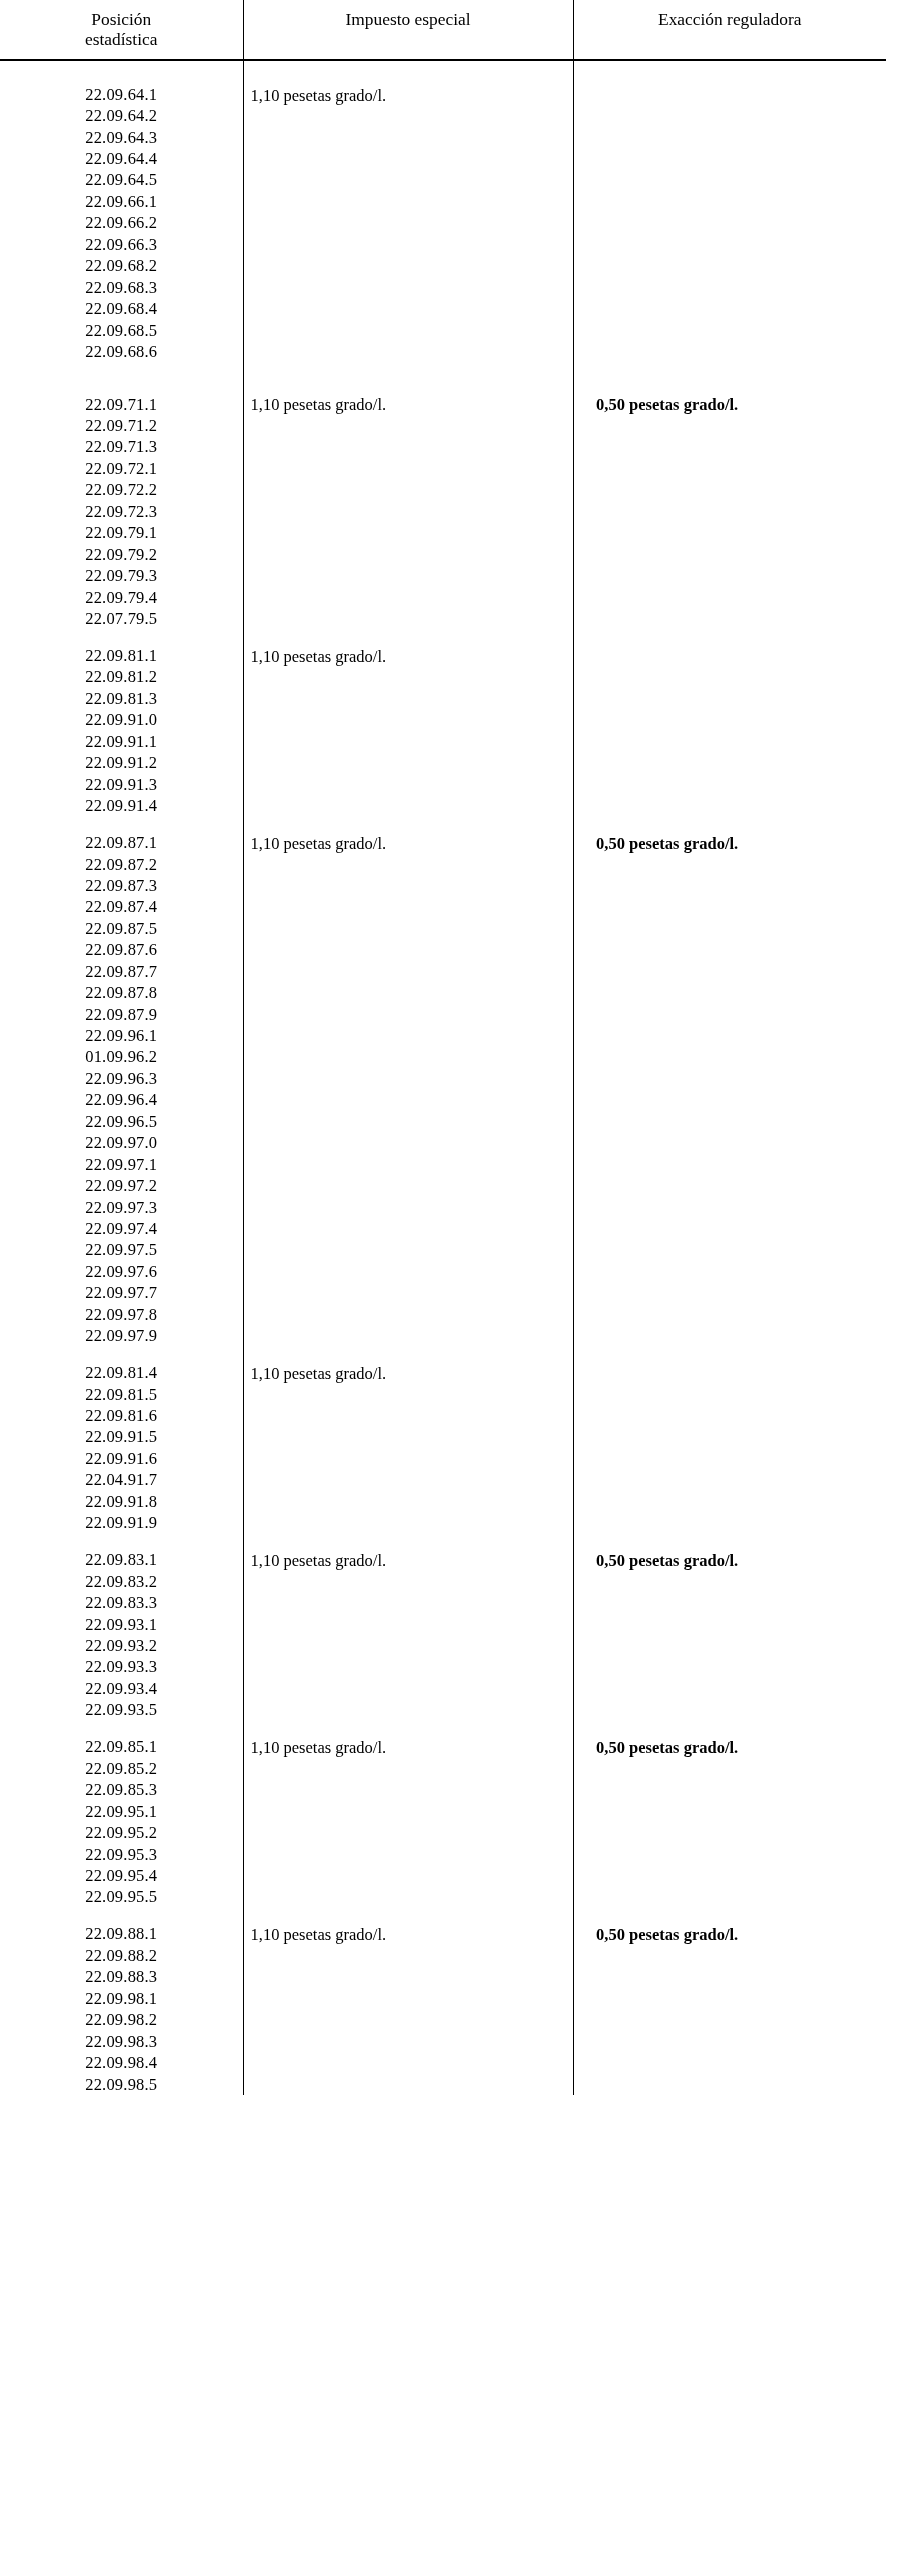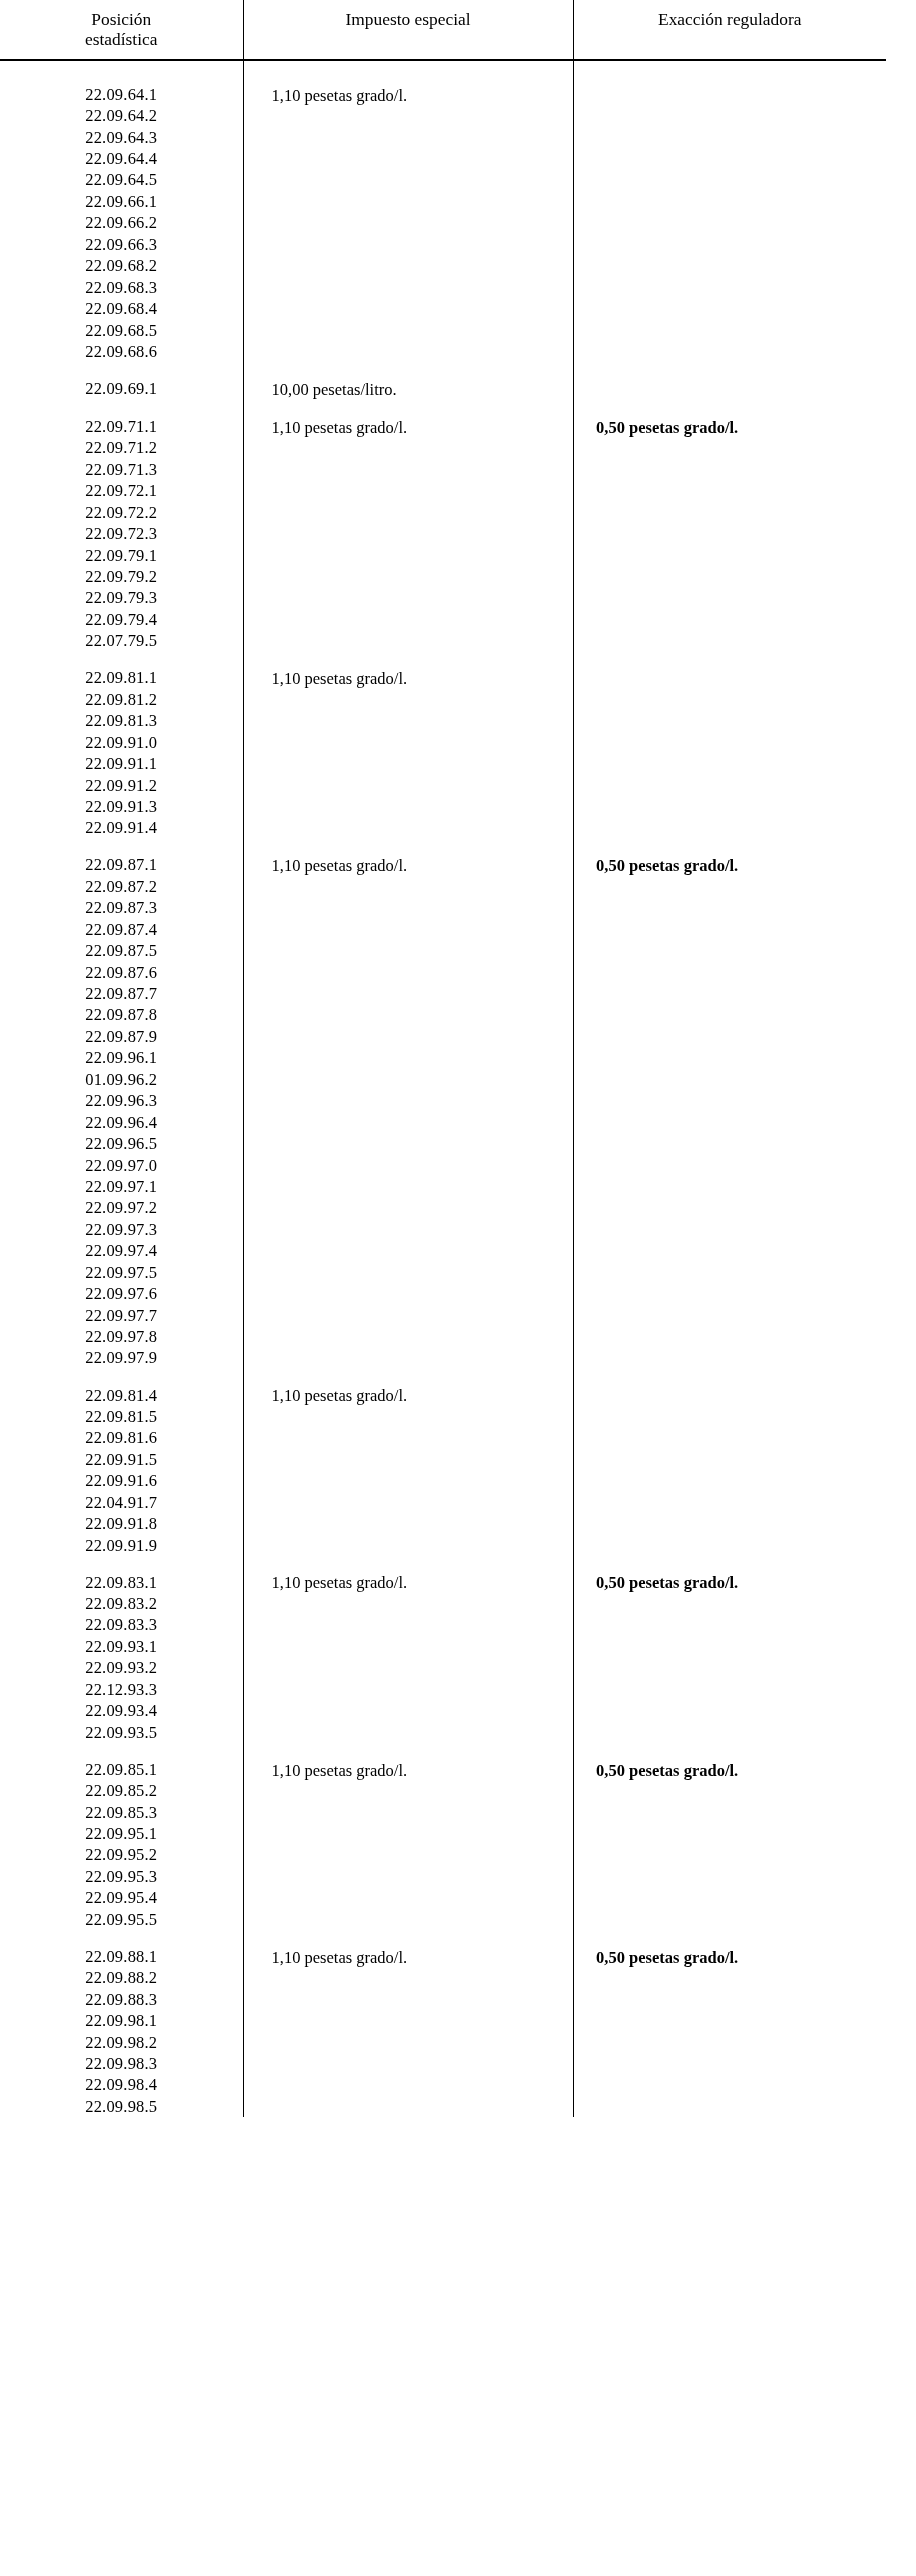--- a/index.html
+++ b/index.html
@@ -50,21 +50,21 @@
   td.col1 {
     text-align: center;
     vertical-align: top;
     border-right: 1.7px solid #000;
     padding: 0 0 0 0;
   }
   td.col2 {
     text-align: left;
     vertical-align: top;
     border-right: 1.7px solid #000;
-    padding: 0 0 0 28px;
+    padding: 0 0 0 7px;
   }
   td.col3 {
     text-align: left;
     vertical-align: top;
     padding: 0 0 0 22.6px;
     margin-top: 47px;
   }
   th.col1, th.col2 {
     border-right: 1.7px solid #000;
   }
@@ -140,33 +140,20 @@
           </td>
           <td class="col3">
             <div class="val bold"></div>
           </td>
         </tr>
         <tr class="spacer-row">
           <td class="col1"></td>
           <td class="col2"></td>
           <td class="col3"></td>
         </tr>
-        <tr>
-          <td class="col1">
-            <div class="codes">
-              <div>22.09.69.1</div>
-            </div>
-          </td>
-          <td class="col2">
-            <div class="val">10,00 pesetas/litro.</div>
-          </td>
-          <td class="col3">
-            <div class="val bold"></div>
-          </td>
-        </tr>
         <tr class="spacer-row">
           <td class="col1"></td>
           <td class="col2"></td>
           <td class="col3"></td>
         </tr>
         <tr>
           <td class="col1">
             <div class="codes">
               <div>22.09.71.1</div>
               <div>22.09.71.2</div>
@@ -285,21 +272,21 @@
           <td class="col3"></td>
         </tr>
         <tr>
           <td class="col1">
             <div class="codes">
               <div>22.09.83.1</div>
               <div>22.09.83.2</div>
               <div>22.09.83.3</div>
               <div>22.09.93.1</div>
               <div>22.09.93.2</div>
-              <div>22.12.93.3</div>
+              <div>22.09.93.3</div>
               <div>22.09.93.4</div>
               <div>22.09.93.5</div>
             </div>
           </td>
           <td class="col2">
             <div class="val">1,10 pesetas grado/l.</div>
           </td>
           <td class="col3">
             <div class="val bold">0,50 pesetas grado/l.</div>
           </td>

